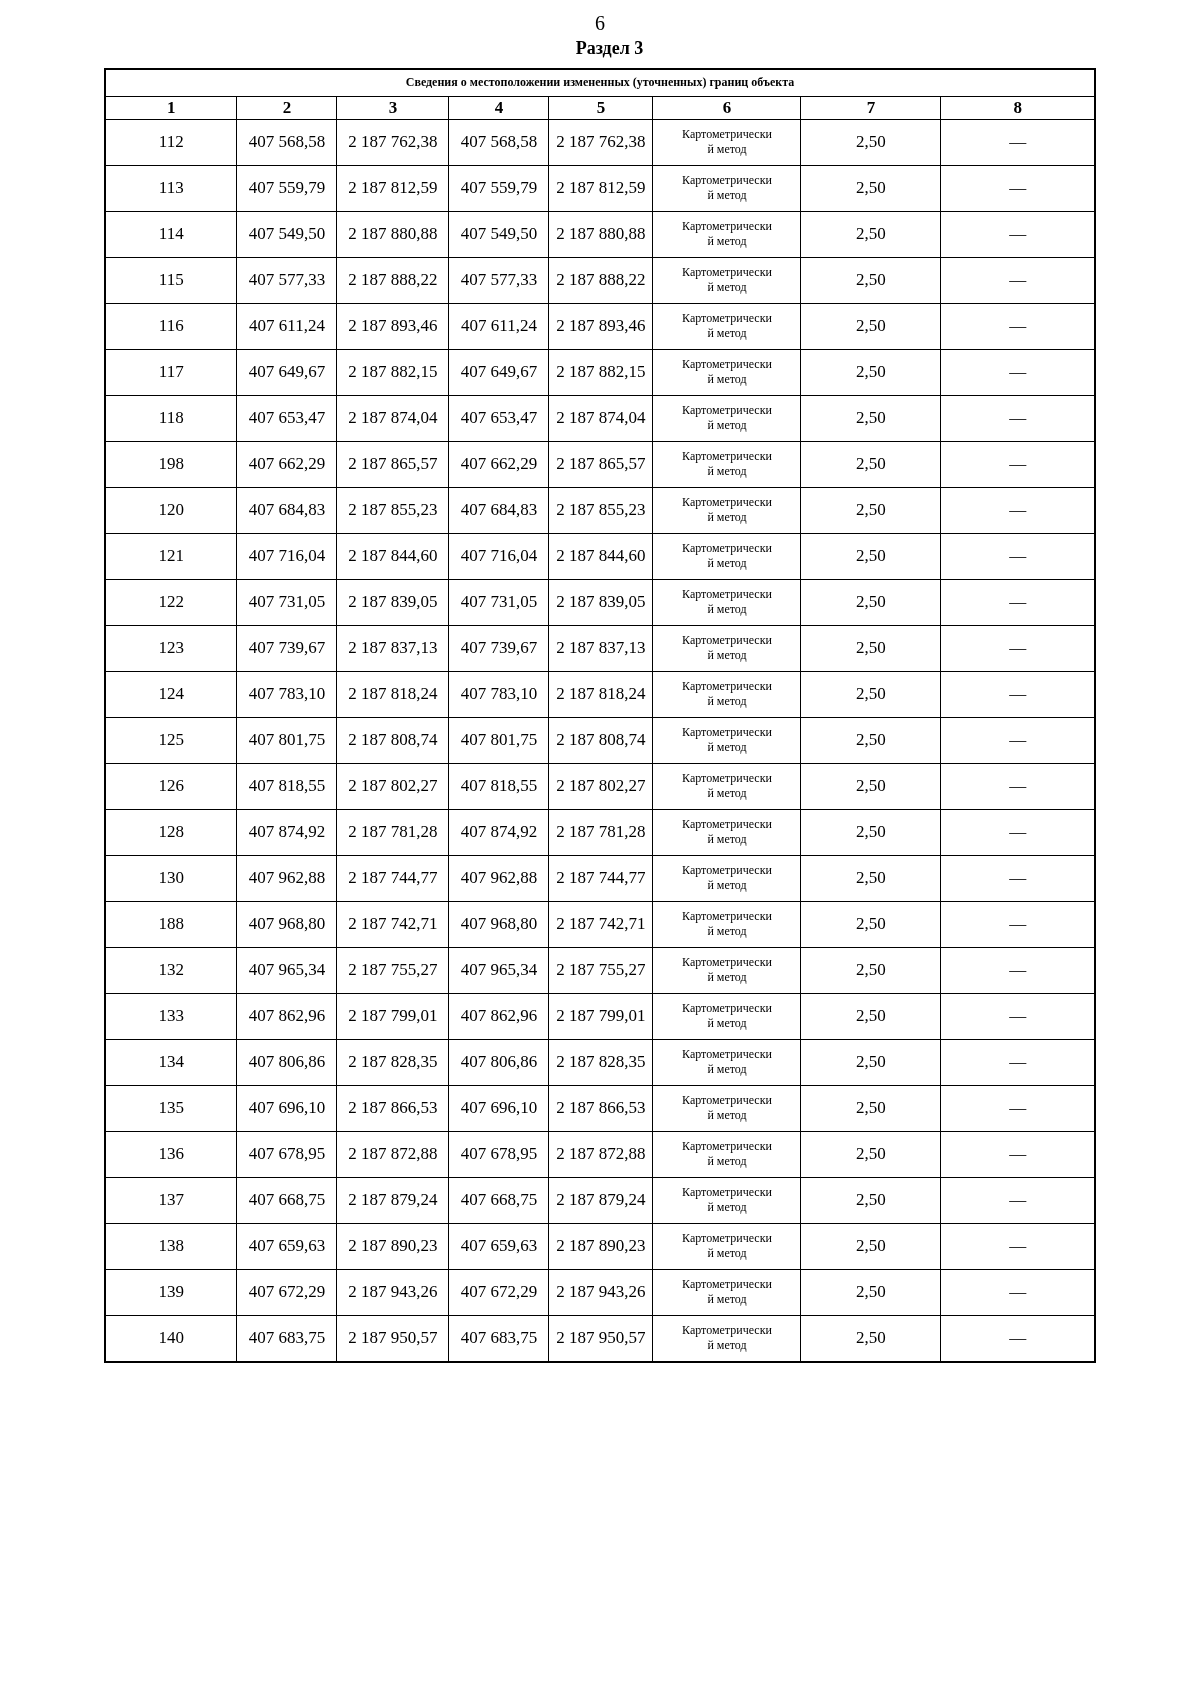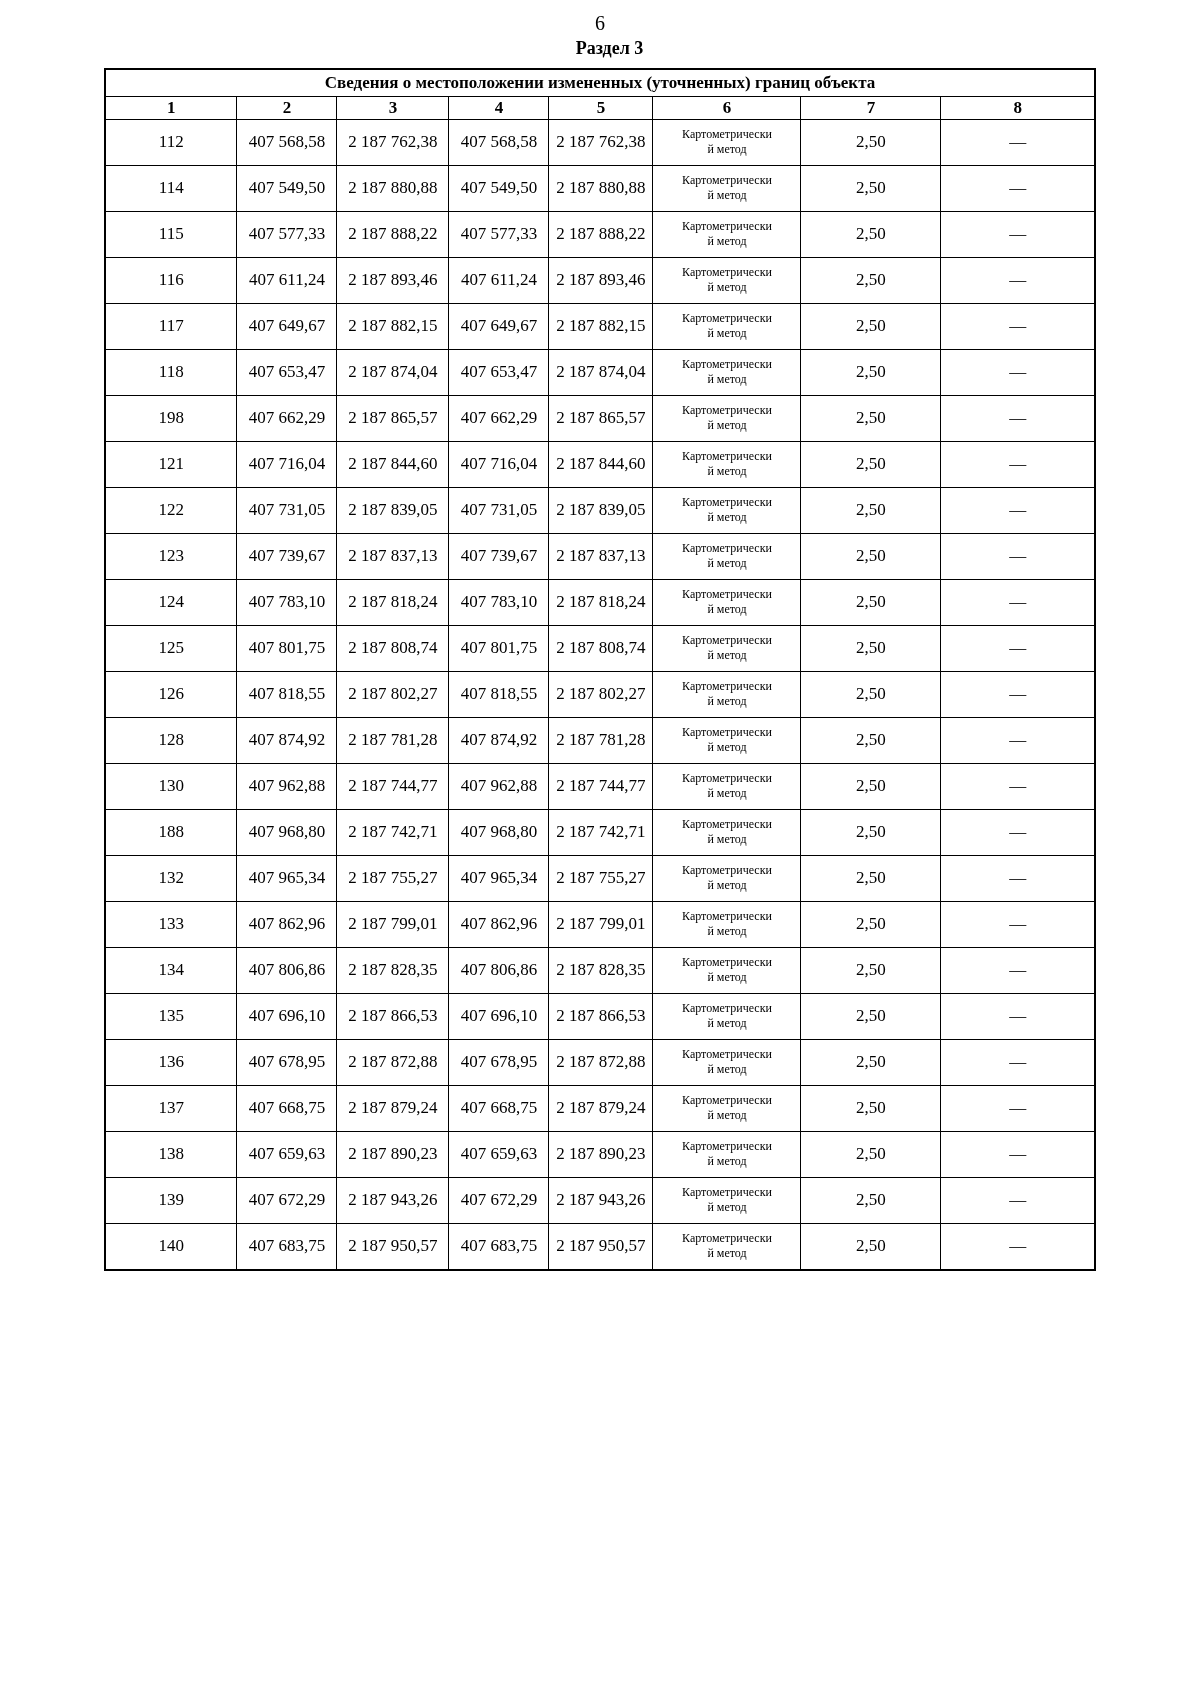--- a/index.html
+++ b/index.html
@@ -40,21 +40,21 @@
   .main-table th, .main-table td {
     border: 1px solid #000;
     text-align: center;
     vertical-align: middle;
     font-size: 17px;
     padding: 1px 3px;
     overflow: hidden;
   }
   .main-table .title-row th {
     font-weight: bold;
-    font-size: 17px;
+    font-size: 12px;
     height: 22px;
     padding: 2px 4px;
     text-align: center;
   }
   .main-table .colnum-row th {
     font-weight: bold;
     font-size: 17px;
     height: 20px;
   }
   .main-table tbody td {
@@ -109,20 +109,31 @@
           <td>407 568,58</td>
           <td>2 187 762,38</td>
           <td>407 568,58</td>
           <td>2 187 762,38</td>
           <td class="method-cell">Картометрически
 й метод</td>
           <td>2,50</td>
           <td>—</td>
         </tr>
         <tr>
+          <td>113</td>
+          <td>407 559,79</td>
+          <td>2 187 812,59</td>
+          <td>407 559,79</td>
+          <td>2 187 812,59</td>
+          <td class="method-cell">Картометрически
+й метод</td>
+          <td>2,50</td>
+          <td>—</td>
+        </tr>
+        <tr>
           <td>114</td>
           <td>407 549,50</td>
           <td>2 187 880,88</td>
           <td>407 549,50</td>
           <td>2 187 880,88</td>
           <td class="method-cell">Картометрически
 й метод</td>
           <td>2,50</td>
           <td>—</td>
         </tr>
@@ -175,20 +186,31 @@
           <td>407 662,29</td>
           <td>2 187 865,57</td>
           <td>407 662,29</td>
           <td>2 187 865,57</td>
           <td class="method-cell">Картометрически
 й метод</td>
           <td>2,50</td>
           <td>—</td>
         </tr>
         <tr>
+          <td>120</td>
+          <td>407 684,83</td>
+          <td>2 187 855,23</td>
+          <td>407 684,83</td>
+          <td>2 187 855,23</td>
+          <td class="method-cell">Картометрически
+й метод</td>
+          <td>2,50</td>
+          <td>—</td>
+        </tr>
+        <tr>
           <td>121</td>
           <td>407 716,04</td>
           <td>2 187 844,60</td>
           <td>407 716,04</td>
           <td>2 187 844,60</td>
           <td class="method-cell">Картометрически
 й метод</td>
           <td>2,50</td>
           <td>—</td>
         </tr>

